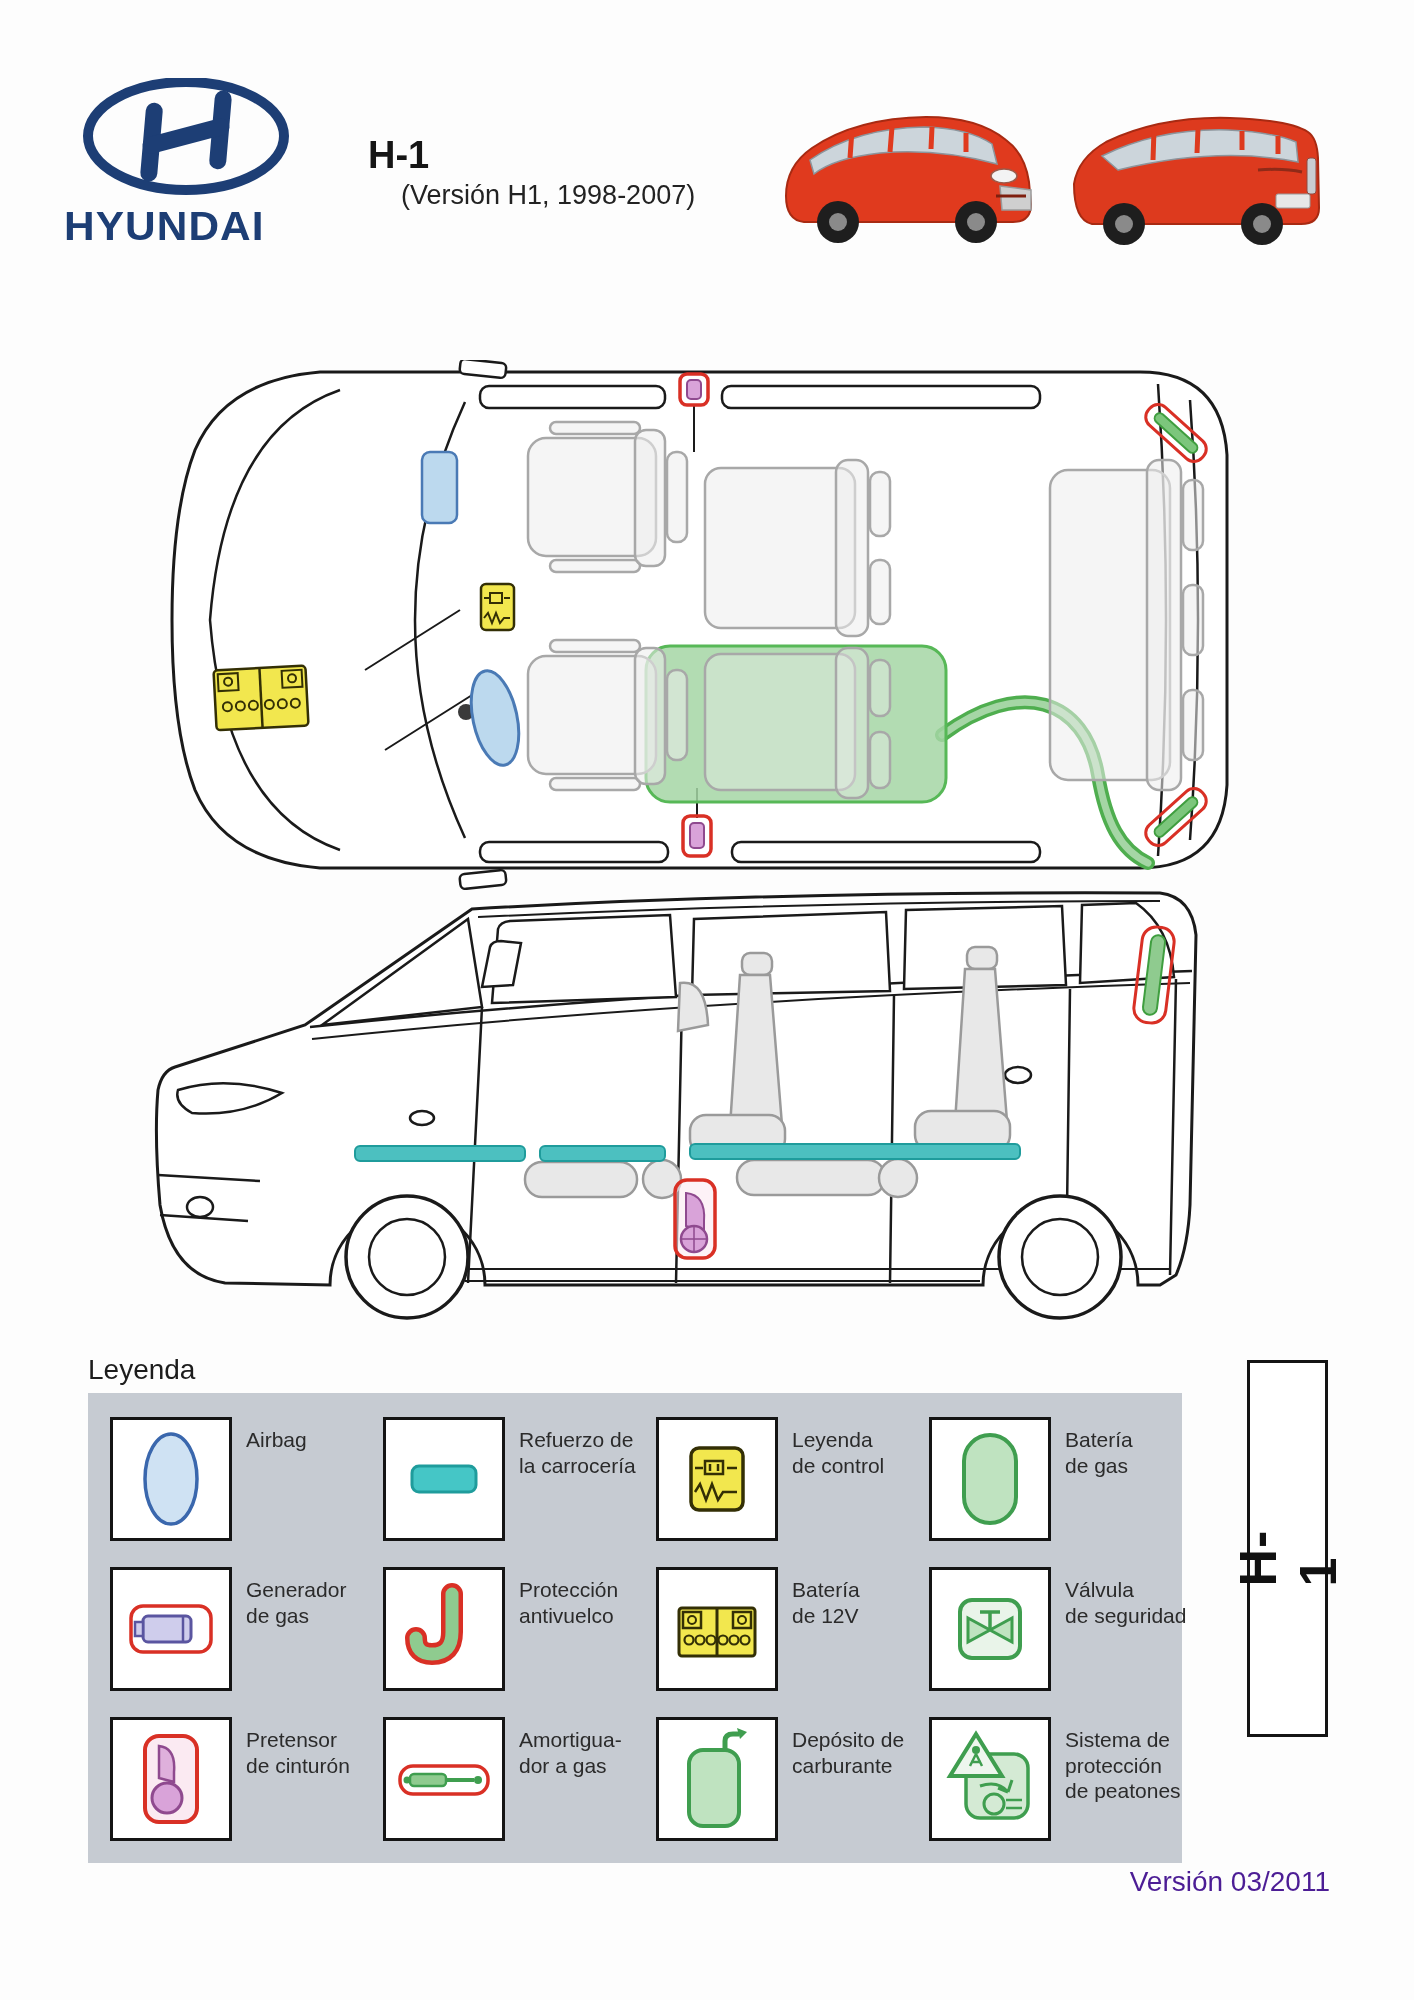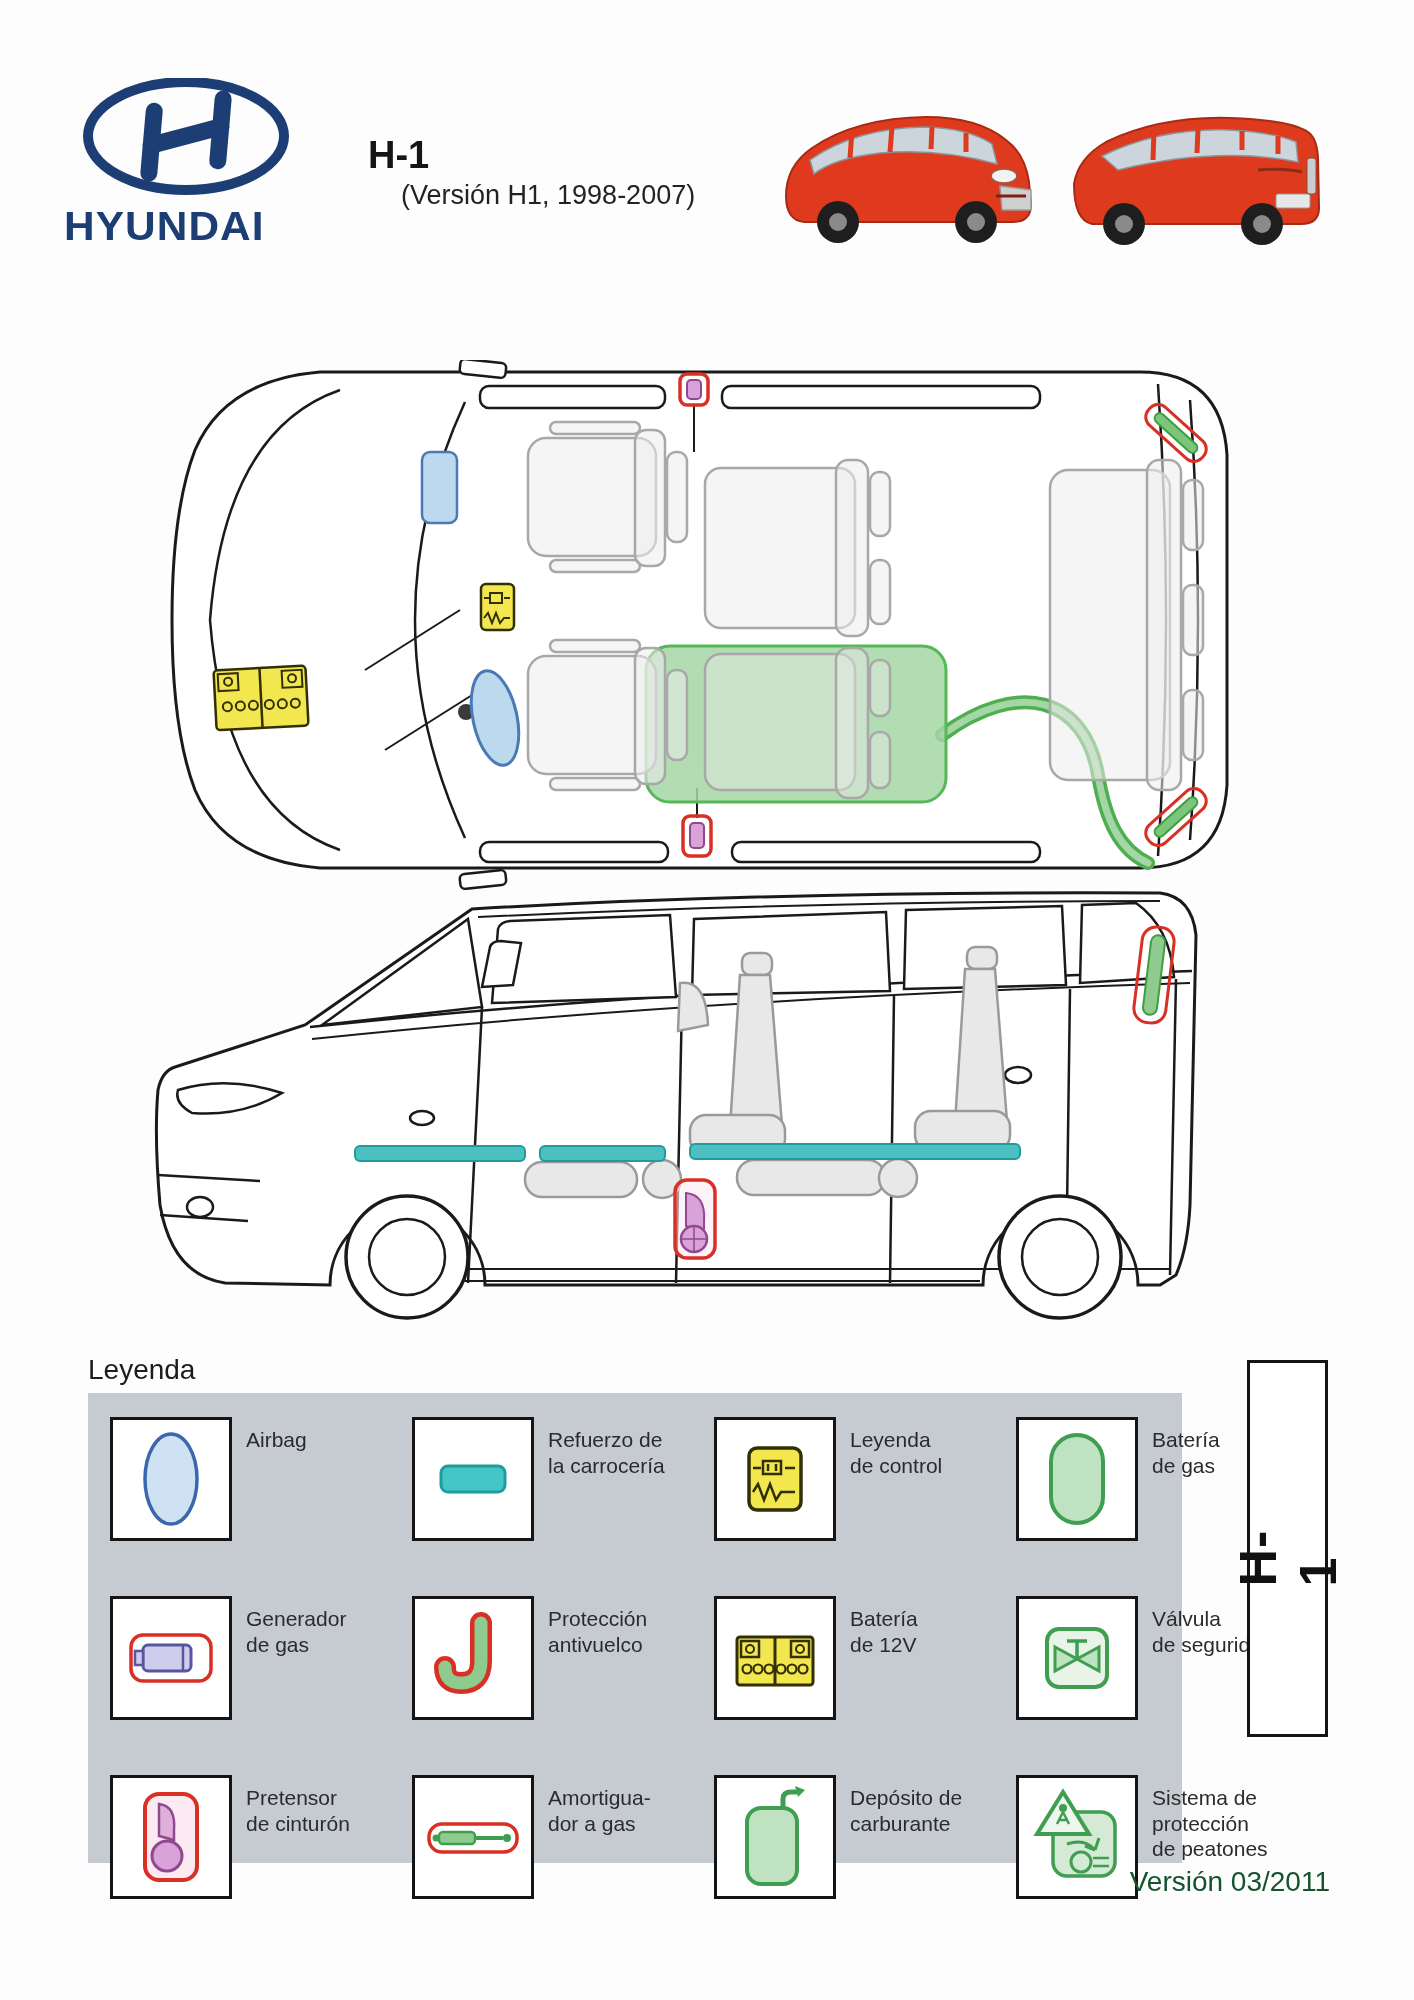--- a/index.html
+++ b/index.html
@@ -8,32 +8,32 @@
   .abs{position:absolute;}
   
   .brand-word{font-weight:bold;font-size:40px;color:#1d3e75;letter-spacing:1px;
               transform:scaleX(1.06);transform-origin:left;}
   .model-title{font-weight:bold;font-size:38px;color:#151515;line-height:1.0;}
   .model-sub{font-size:27px;color:#222;margin-top:6px;margin-left:33px;}
   
   .legend-head{font-size:28px;color:#1c1c1c;}
   .legend-panel{left:88px;top:1393px;width:1094px;height:470px;background:#c6cbd2;}
   .legend-grid{display:grid;grid-template-columns:repeat(4,273px);grid-auto-rows:150px;
-               padding:24px 6px 0 22px;gap:29px;}
+               padding:24px 6px 0 22px;}
   .legend-cell{display:flex;gap:14px;}
   .icon-box{width:122px;height:124px;flex:0 0 auto;background:#ffffff;
             border:3px solid #141414;box-sizing:border-box;}
   .icon-box svg{display:block;width:100%;height:100%;}
   .legend-label{font-size:21px;color:#2b2b2b;line-height:1.22;white-space:pre-line;
                 padding-top:10px;}
   
   .h1-tab{left:1247px;top:1360px;width:81px;height:377px;border:3.5px solid #141414;
           background:#fff;display:flex;align-items:center;justify-content:center;box-sizing:border-box;}
   .h1-tab span{transform:rotate(-90deg);font-size:52px;font-weight:bold;letter-spacing:1px;color:#111;}
-  .version{left:990px;top:1866px;width:340px;text-align:right;font-size:28px;color:#14532d;}
+  .version{left:990px;top:1866px;width:340px;text-align:right;font-size:28px;color:#4c1d95;}
   .diagram-svg{position:absolute;}
 </style>
 </head>
 <body>
 
 <div class="page">
 
   <div class="abs" style="left:64px;top:78px;">
     <svg width="235" height="122" viewBox="0 0 235 122">
       <ellipse cx="122" cy="58" rx="98" ry="54" fill="none" stroke="#1d3e75" stroke-width="10"></ellipse>

